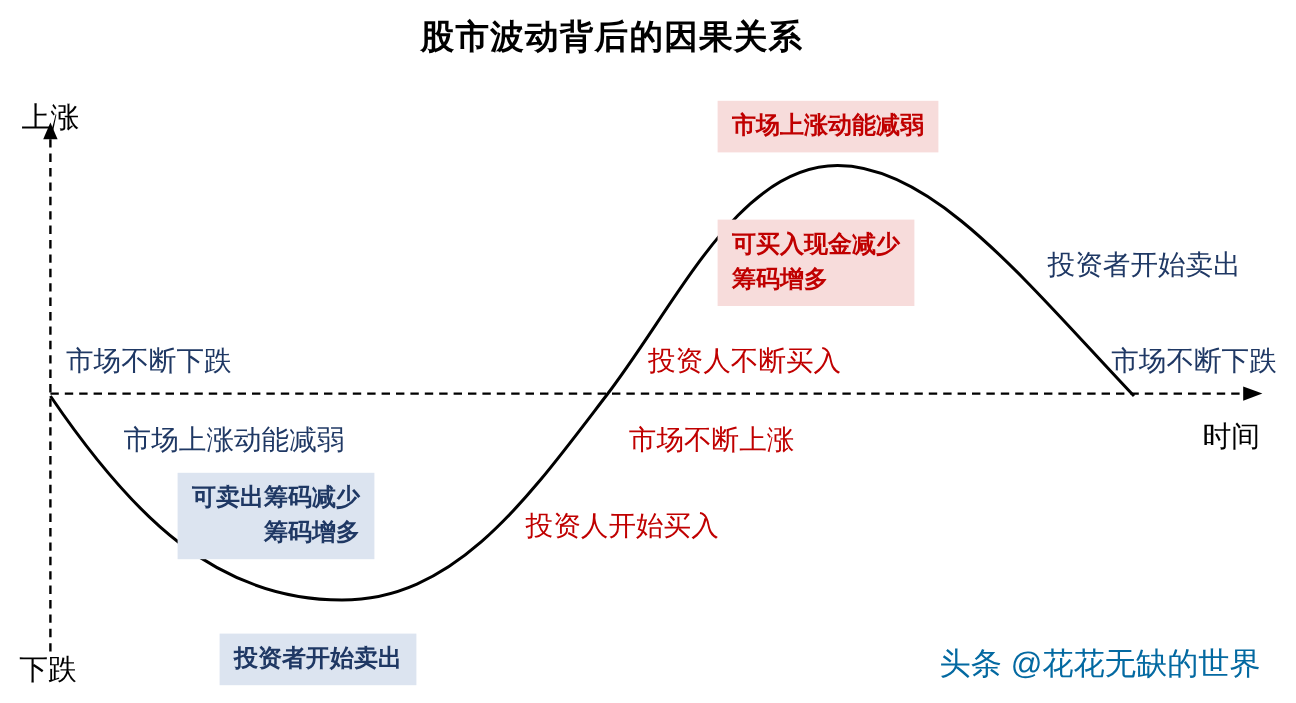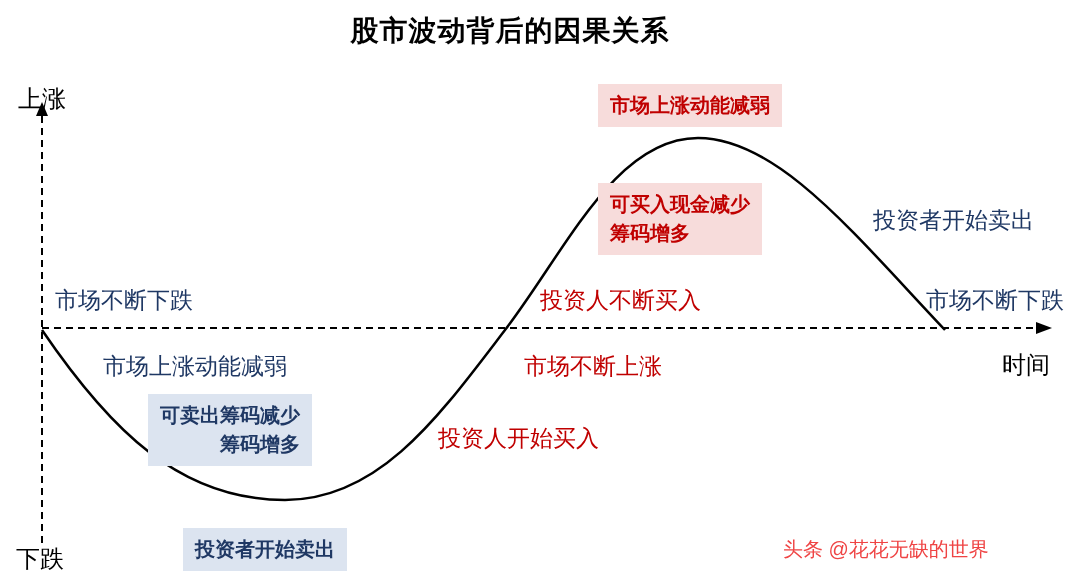--- a/index.html
+++ b/index.html
@@ -33,21 +33,21 @@
     padding:7px 12px;
     line-height:1.45;
   }
   .box.pink{background:#f7dcdb;}
   .box.blue{background:#dce4f0;}
   .box .line{display:block;}
   .align-right{text-align:right;}
   .watermark{
     position:absolute;
     left:783px;top:536px;
-    font-size:20px;color:#ef4444;
+    font-size:26px;color:#0369a1;
     white-space:nowrap;
   }
 </style>
 </head>
 <body>
 
 <div class="canvas">
 
   <h1 class="title">股市波动背后的因果关系</h1>
 

